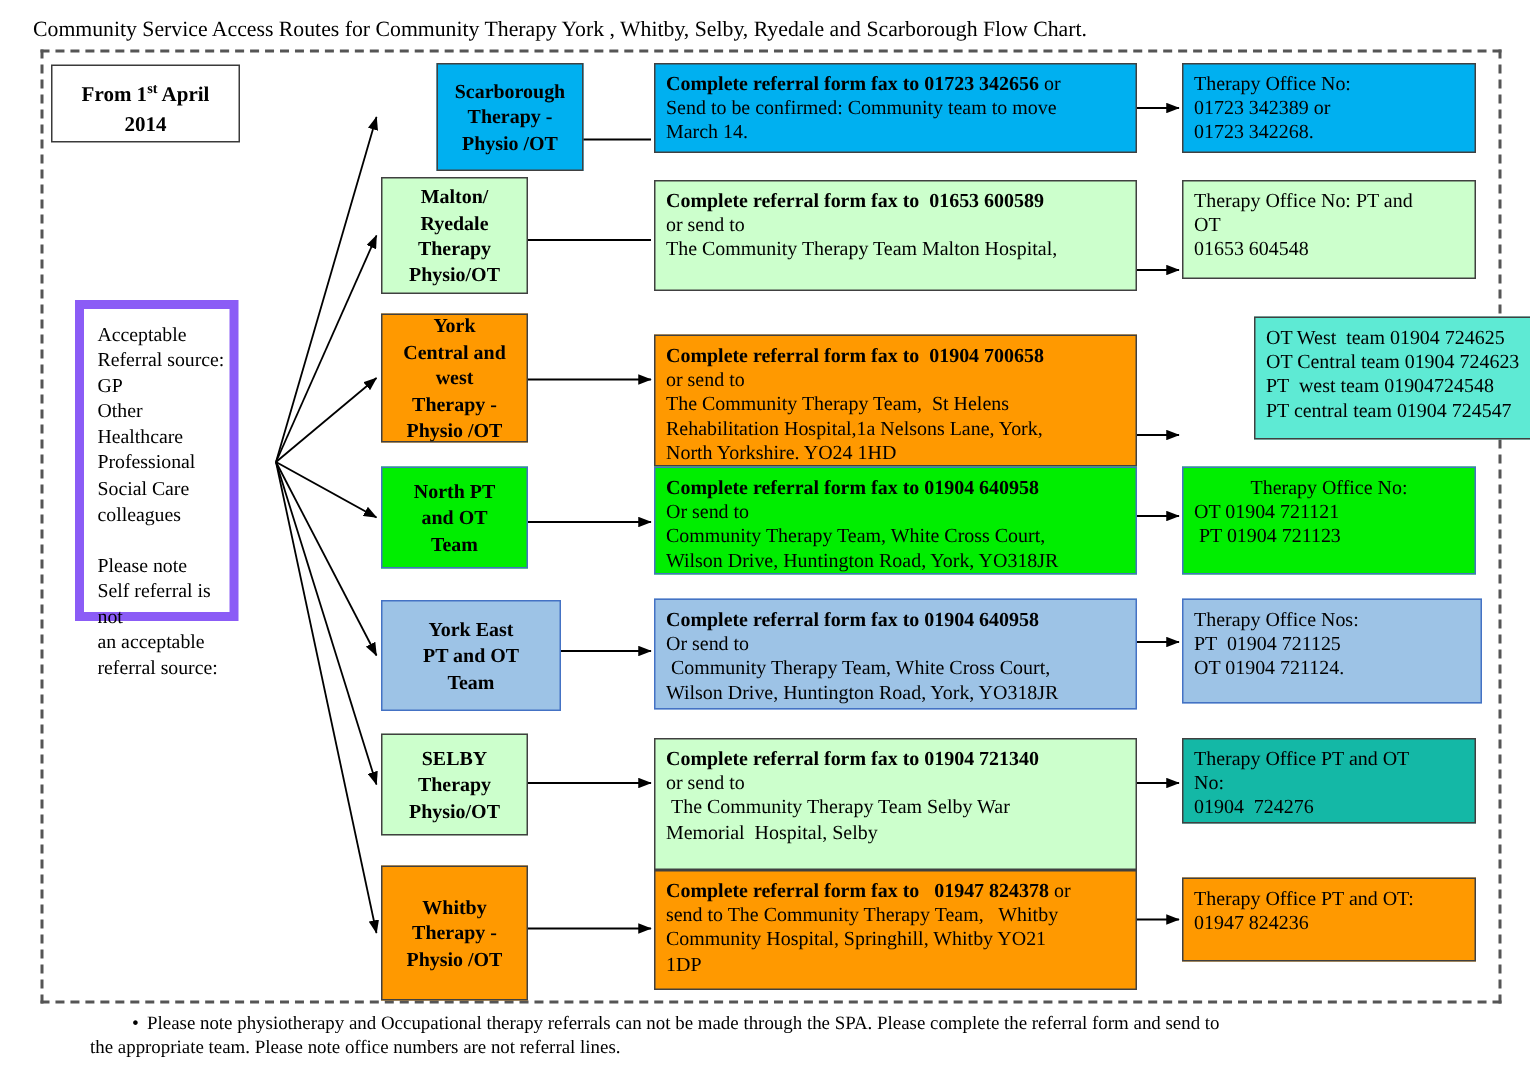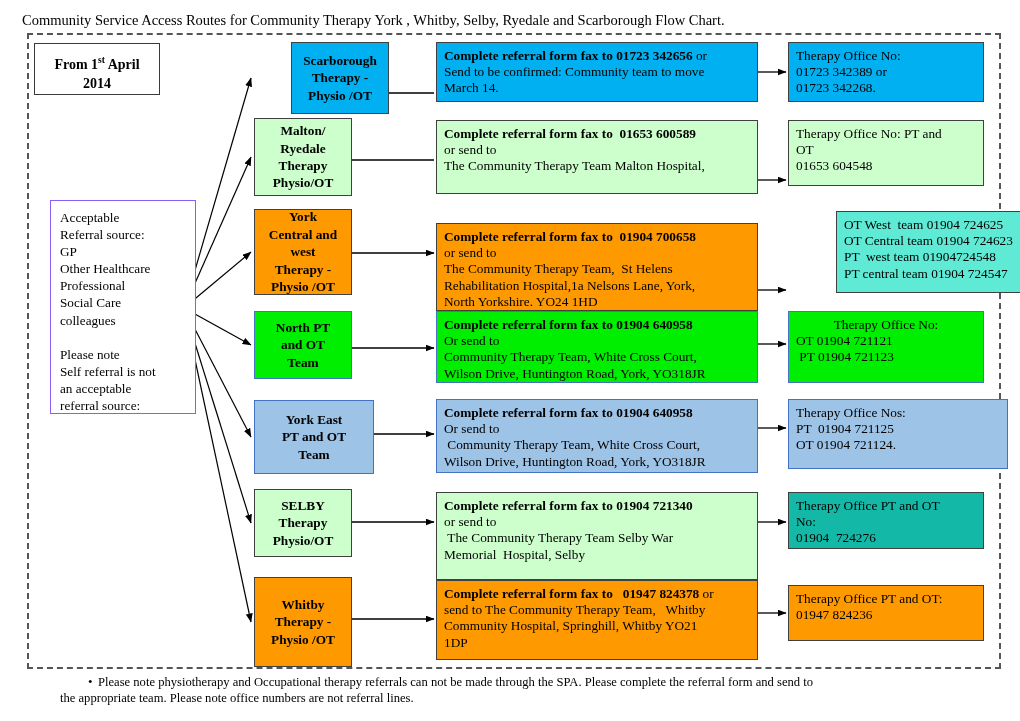--- a/index.html
+++ b/index.html
@@ -69,23 +69,23 @@
     text-align: center;
     padding-top: 7px;
   }
   .datebox sup { font-size: 9.5px; vertical-align: super; }
 
   
   .sourcebox {
     position: absolute;
     left: 50px;
     top: 200px;
-    width: 146px;
+    width: 109px;
     height: 214px;
-    border: 1px solid #8b5cf6;
+    border: 6px solid #8b5cf6;
     box-sizing: border-box;
     background: #ffffff;
     font-size: 13.2px;
     line-height: 17.1px;
     padding: 8px 0 0 9px;
   }
   .sourcebox .ln { display: block; white-space: pre-wrap; min-height: 17px; }
 
   
   .label-box {
@@ -286,21 +286,21 @@
         </div>
       </div>
       <div class="node" style="left: 436px; top: 399px; width: 322px; height: 74px; background: rgb(157, 195, 230); border-color: rgb(68, 114, 196);">
         <div class="inner">
           <span class="ln b">Complete referral form fax to 01904 640958</span>
           <span class="ln">Or send to</span>
           <span class="ln"> Community Therapy Team, White Cross Court,</span>
           <span class="ln">Wilson Drive, Huntington Road, York, YO318JR</span>
         </div>
       </div>
-      <div class="node" style="left: 788px; top: 399px; width: 220px; height: 70px; background: rgb(157, 195, 230); border-color: rgb(68, 114, 196);">
+      <div class="node" style="left: 788px; top: 399px; width: 200px; height: 70px; background: rgb(157, 195, 230); border-color: rgb(68, 114, 196);">
         <div class="inner">
           <span class="ln">Therapy Office Nos:</span>
           <span class="ln">PT  01904 721125</span>
           <span class="ln">OT 01904 721124.</span>
         </div>
       </div>
       <div class="node label-box" style="left: 254px; top: 489px; width: 98px; height: 68px; background: rgb(204, 255, 204); border-color: rgb(64, 64, 64);">
         <div class="stack">
           <span class="ln c">SELBY</span>
           <span class="ln c">Therapy</span>

